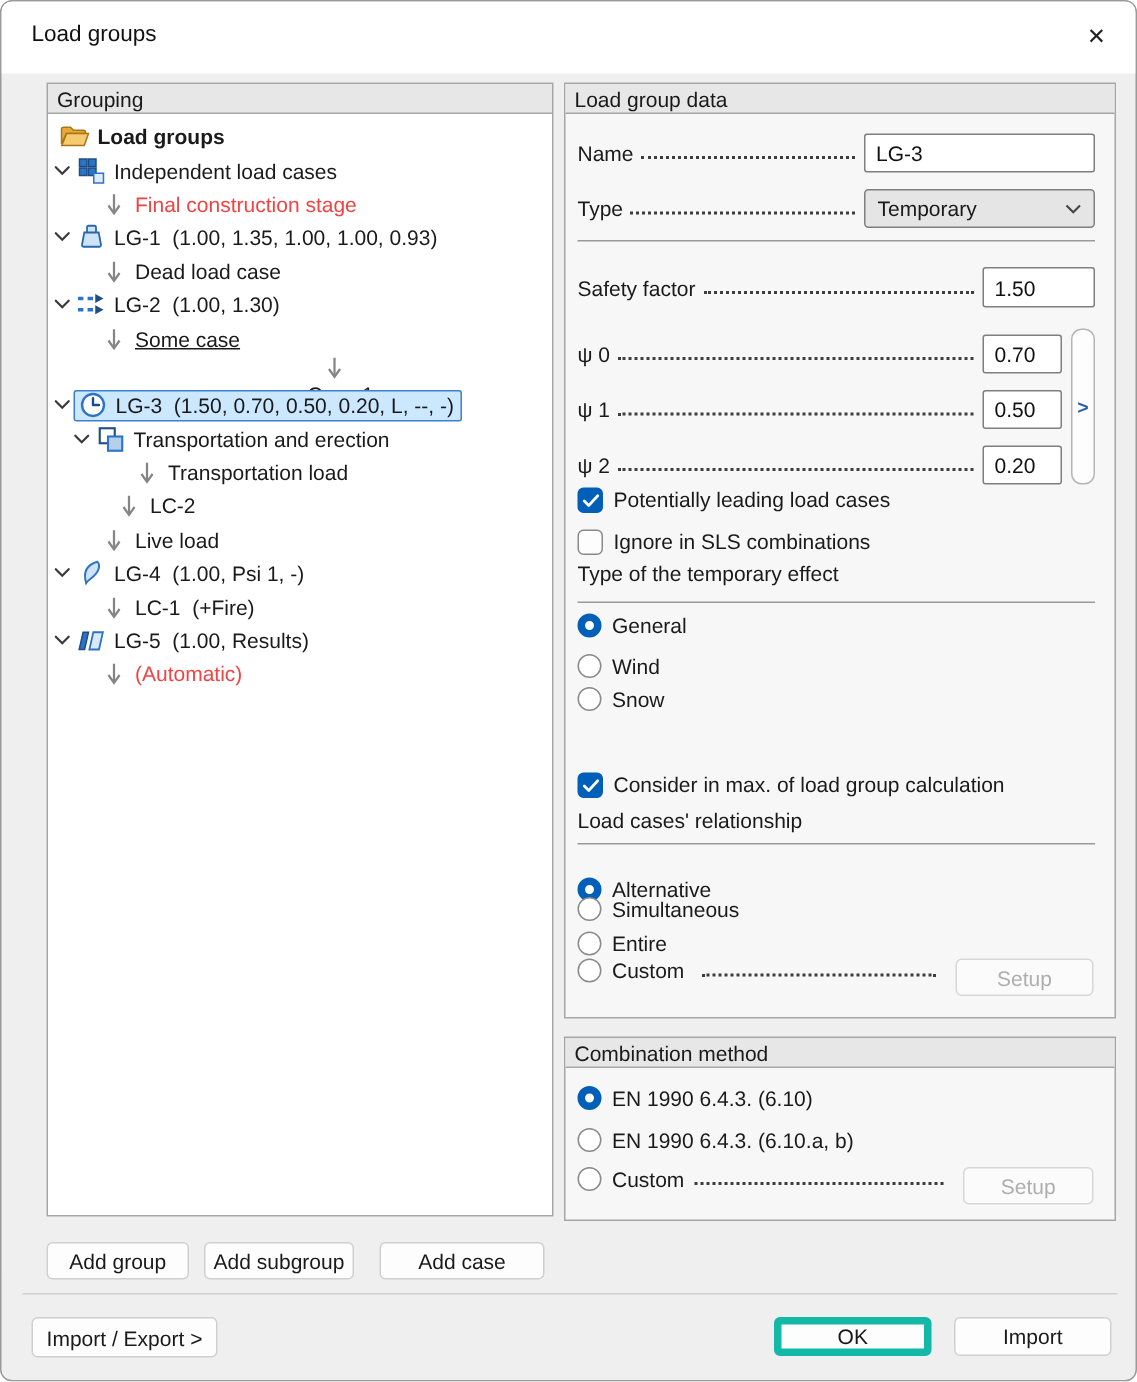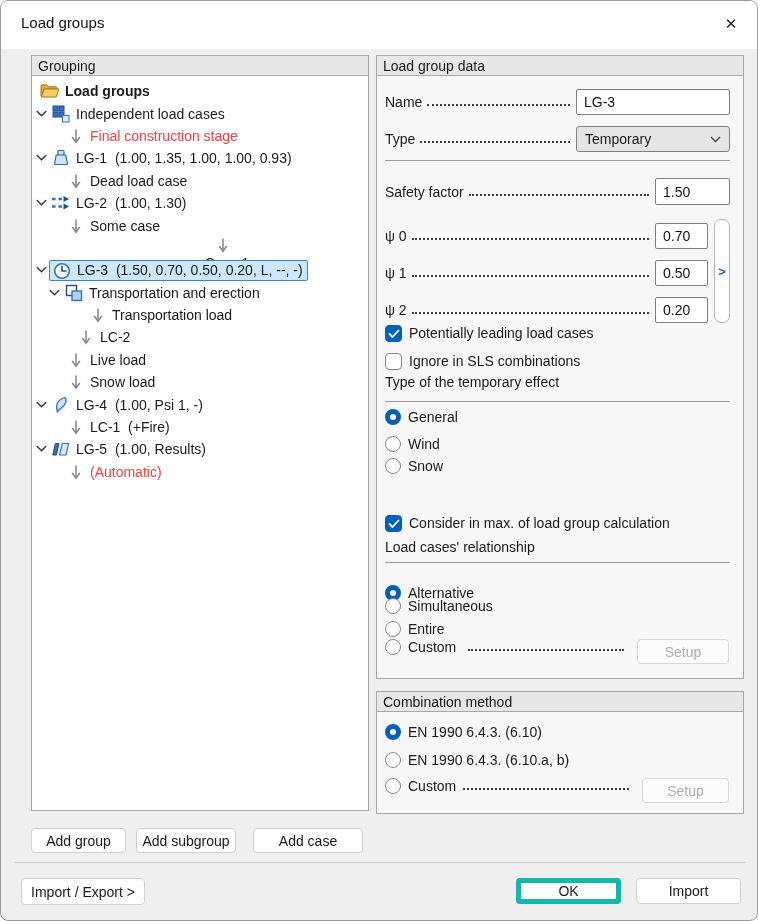--- a/index.html
+++ b/index.html
@@ -21,21 +21,21 @@
   
   #grouping-box { left: 30px; top: 54px; width: 338px; height: 756px; background: #fff; }
   .tree { position: absolute; top: 20px; left: 0; right: 0; bottom: 0; background: #ffffff; padding-top: 4px; overflow: hidden; }
   .trow { display: flex; align-items: center; height: 22.4px; }
   .chev { width: 13px; flex: none; display: inline-flex; justify-content: center; margin-right: 3px; }
   .tarrow { width: 11px; flex: none; display: inline-flex; justify-content: center; margin-right: 9px; }
   .ticon { width: 20px; flex: none; display: inline-flex; align-items: center; justify-content: center; margin-right: 5px; }
   .tlabel { white-space: pre; line-height: 20px; }
   .tlabel.bold { font-weight: bold; }
   .tlabel.blue { color: #ef4444; }
-  .selbox { display: inline-flex; align-items: flex-end; background: #cce8ff;
+  .selbox { display: inline-flex; align-items: center; background: #cce8ff;
     border: 1px solid #3c80cf; border-radius: 2px; padding: 0 4px 0 2px; margin-left: -2px; height: 21px; }
 
   
   #lgd-box { left: 375px; top: 54px; width: 368px; height: 624px; }
   #comb-box { left: 375px; top: 690px; width: 368px; height: 123px; }
 
   .frow { position: absolute; display: flex; align-items: center; height: 26px; }
   .flabel { flex: none; }
   .leader { flex: 1; border-bottom: 2px dotted #3d3d3d; margin: 0 6px 4px 5px; height: 12px; }
   .tinput { flex: none; height: 26px; border: 1px solid #7f7f7f; border-radius: 2px;
@@ -146,21 +146,21 @@
               <g stroke="#2d74c4" stroke-width="2.4">
                 <path d="M1 4 H4.6 M7.4 4 H11"></path>
                 <path d="M1 11.5 H4.6 M7.4 11.5 H11"></path>
               </g>
               <path d="M12.5 1 L18 4 L12.5 7 Z" fill="#1c4d86"></path>
               <path d="M12.5 8.5 L18 11.5 L12.5 14.5 Z" fill="#1c4d86"></path>
             </svg>
           </span>
           <span class="tlabel">LG-2  (1.00, 1.30)</span>
         </div>
-        <div class="trow" style="padding-left: 38px;">
+        <div class="trow" style="padding-left: 38px; text-decoration: underline;">
           <span class="tarrow">
             <svg width="10" height="16" viewBox="0 0 10 16">
               <path d="M5 1.5 V13" stroke="#858585" stroke-width="1.5"></path>
               <path d="M1.3 9 L5 14.2 L8.7 9" fill="none" stroke="#858585" stroke-width="1.5"></path>
             </svg>
           </span>
           <span class="tlabel">Some case</span>
         </div>
         <div class="trow" style="padding-left: 54px; flex-direction: column;">
           <span class="tarrow">
@@ -221,29 +221,20 @@
         </div>
         <div class="trow" style="padding-left: 38px;">
           <span class="tarrow">
             <svg width="10" height="16" viewBox="0 0 10 16">
               <path d="M5 1.5 V13" stroke="#858585" stroke-width="1.5"></path>
               <path d="M1.3 9 L5 14.2 L8.7 9" fill="none" stroke="#858585" stroke-width="1.5"></path>
             </svg>
           </span>
           <span class="tlabel">Live load</span>
         </div>
-        <div class="trow" style="padding-left: 38px;">
-          <span class="tarrow">
-            <svg width="10" height="16" viewBox="0 0 10 16">
-              <path d="M5 1.5 V13" stroke="#858585" stroke-width="1.5"></path>
-              <path d="M1.3 9 L5 14.2 L8.7 9" fill="none" stroke="#858585" stroke-width="1.5"></path>
-            </svg>
-          </span>
-          <span class="tlabel">Snow load</span>
-        </div>
         <div class="trow" style="padding-left: 3px;">
           <span class="chev">
             <svg width="11" height="8" viewBox="0 0 11 8">
               <path d="M1.2 1.5 L5.5 5.8 L9.8 1.5" fill="none" stroke="#3a3a3a" stroke-width="1.5" stroke-linecap="round"></path>
             </svg>
           </span>
           <span class="ticon">
             <svg width="18" height="18" viewBox="0 0 18 18">
               <path d="M12.8 1.5 C6 3.5 3.2 8 5.4 15.8 C7.6 12.4 12.2 11.6 13.7 6.4 C14.4 4 14 2.4 12.8 1.5 Z" fill="#cfe3f8" stroke="#2d74c4" stroke-width="1.3"></path>
             </svg>

